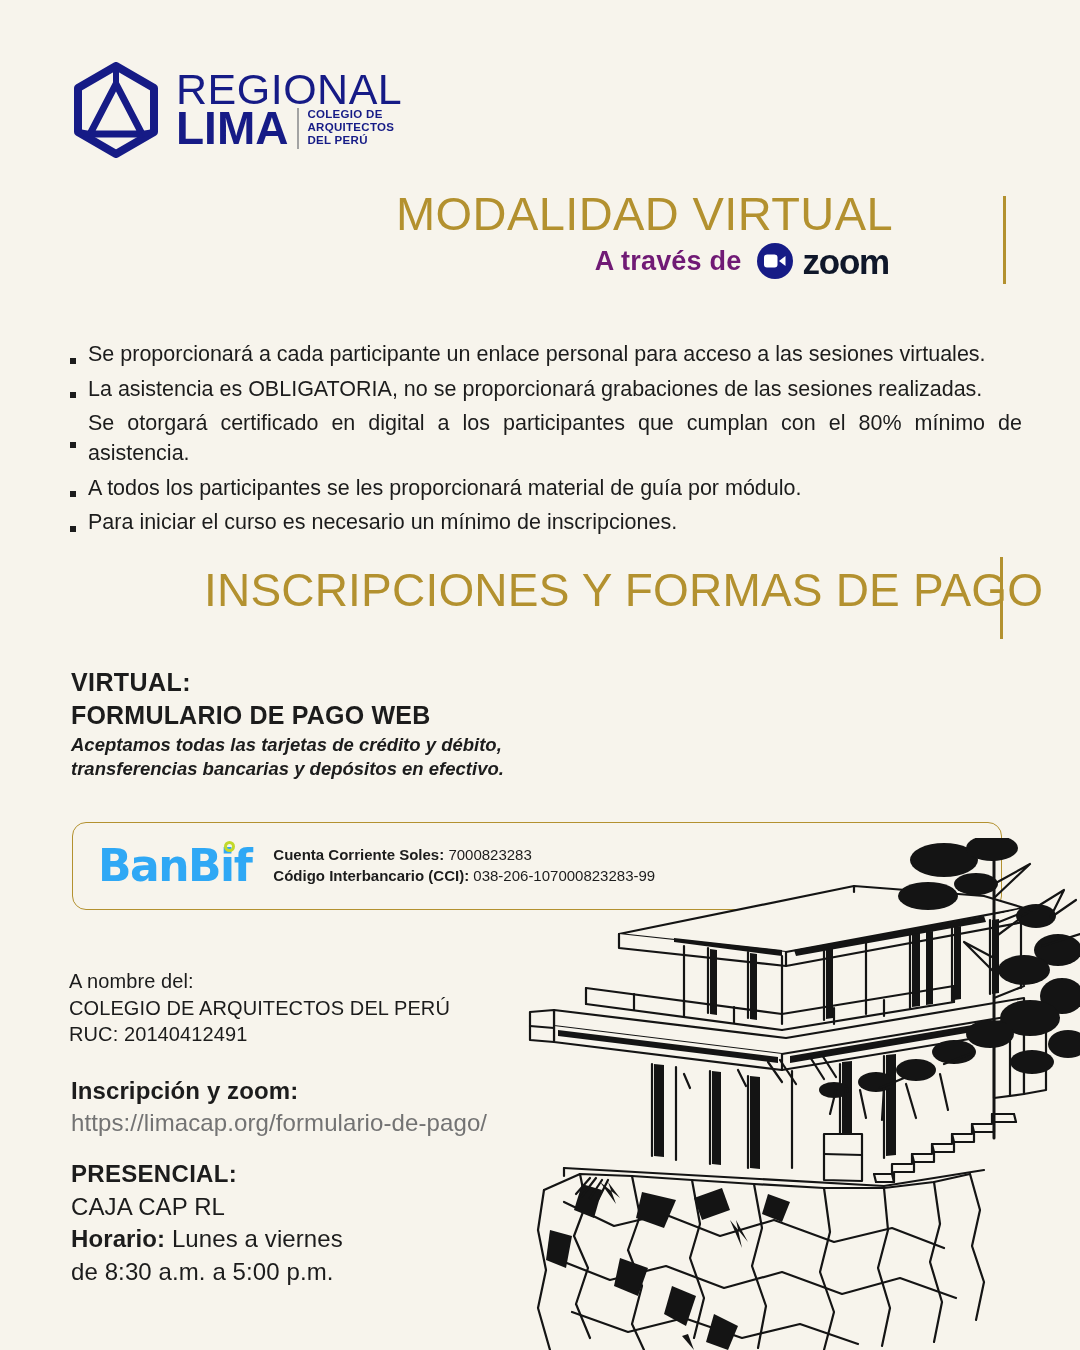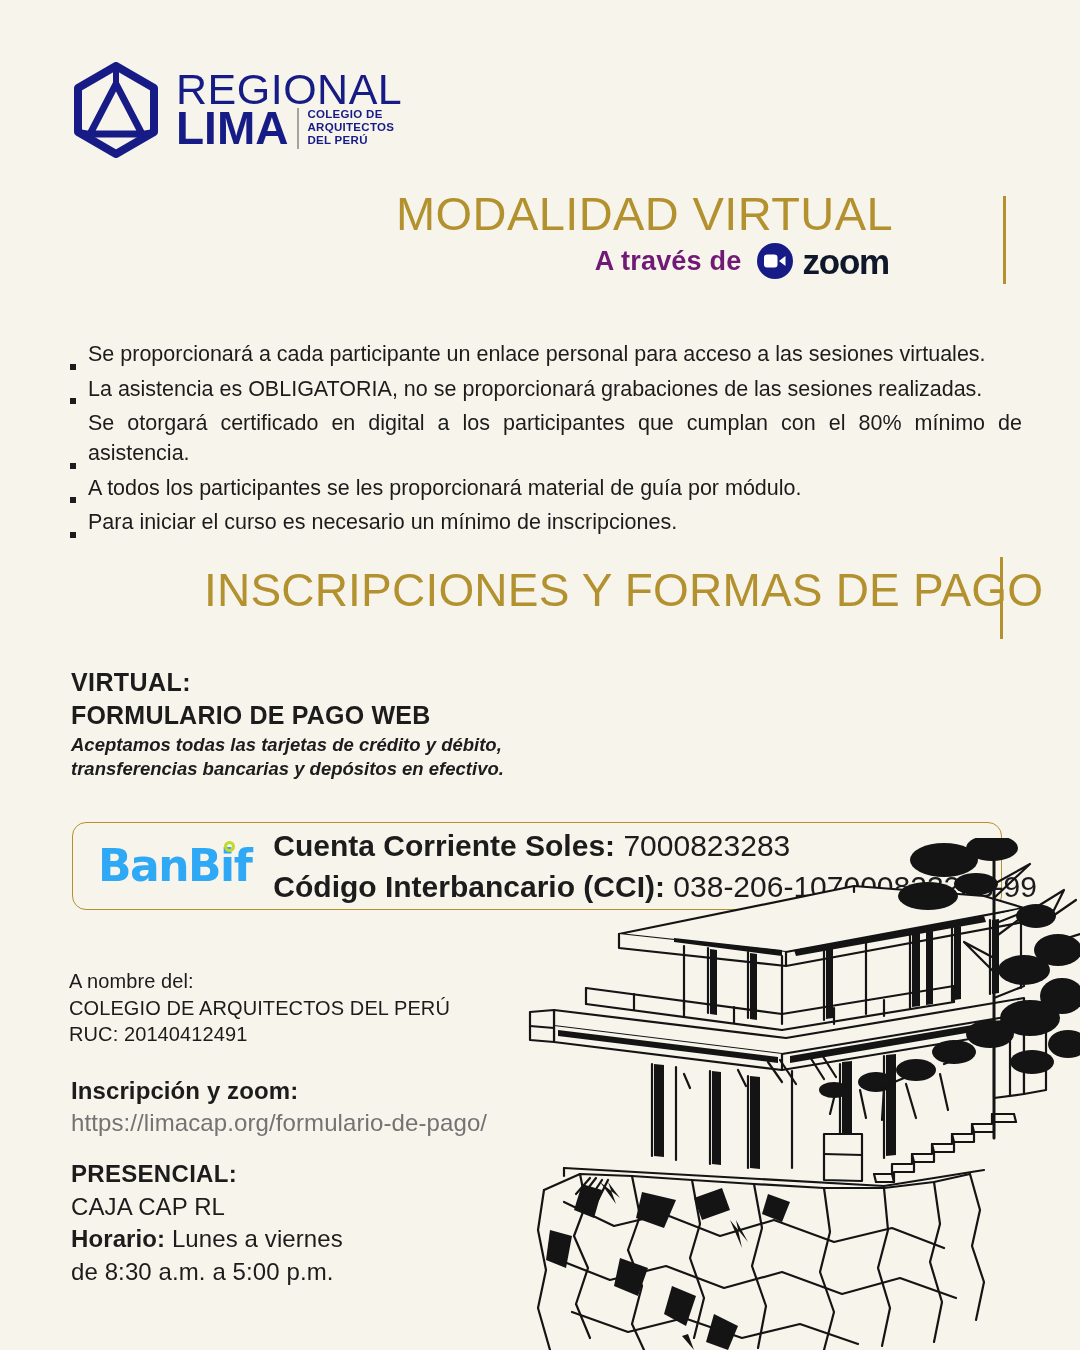--- a/index.html
+++ b/index.html
@@ -110,21 +110,21 @@
 
   
   .bullets {
     position: absolute;
     left: 70px;
     top: 340px;
     width: 952px;
   }
   .bullet-row {
     display: flex;
-    align-items: flex-end;
+    align-items: center;
     gap: 12px;
     margin-bottom: 5px;
   }
   .bullet-sq {
     width: 6px; height: 6px;
     background: #1c1c1c;
     margin-top: 12px;
     flex: 0 0 auto;
   }
   .bullet-text {
@@ -200,21 +200,21 @@
   .banbif-dot {
     position: absolute;
     right: 16px;
     top: -3px;
     width: 11px; height: 11px;
     border: 3px solid #c3d92b;
     border-radius: 50%;
     box-sizing: border-box;
   }
   .bank-lines { line-height: 1.38; }
-  .bank-line { font-size: 30px; white-space: nowrap; }
+  .bank-line { font-size: 15px; white-space: nowrap; }
   .bank-line b { font-weight: 700; }
 
   
   .owner-block {
     position: absolute;
     left: 69px;
     top: 968px;
     line-height: 1.33;
   }
   .owner-line { font-size: 20px; letter-spacing: 0.1px; }

